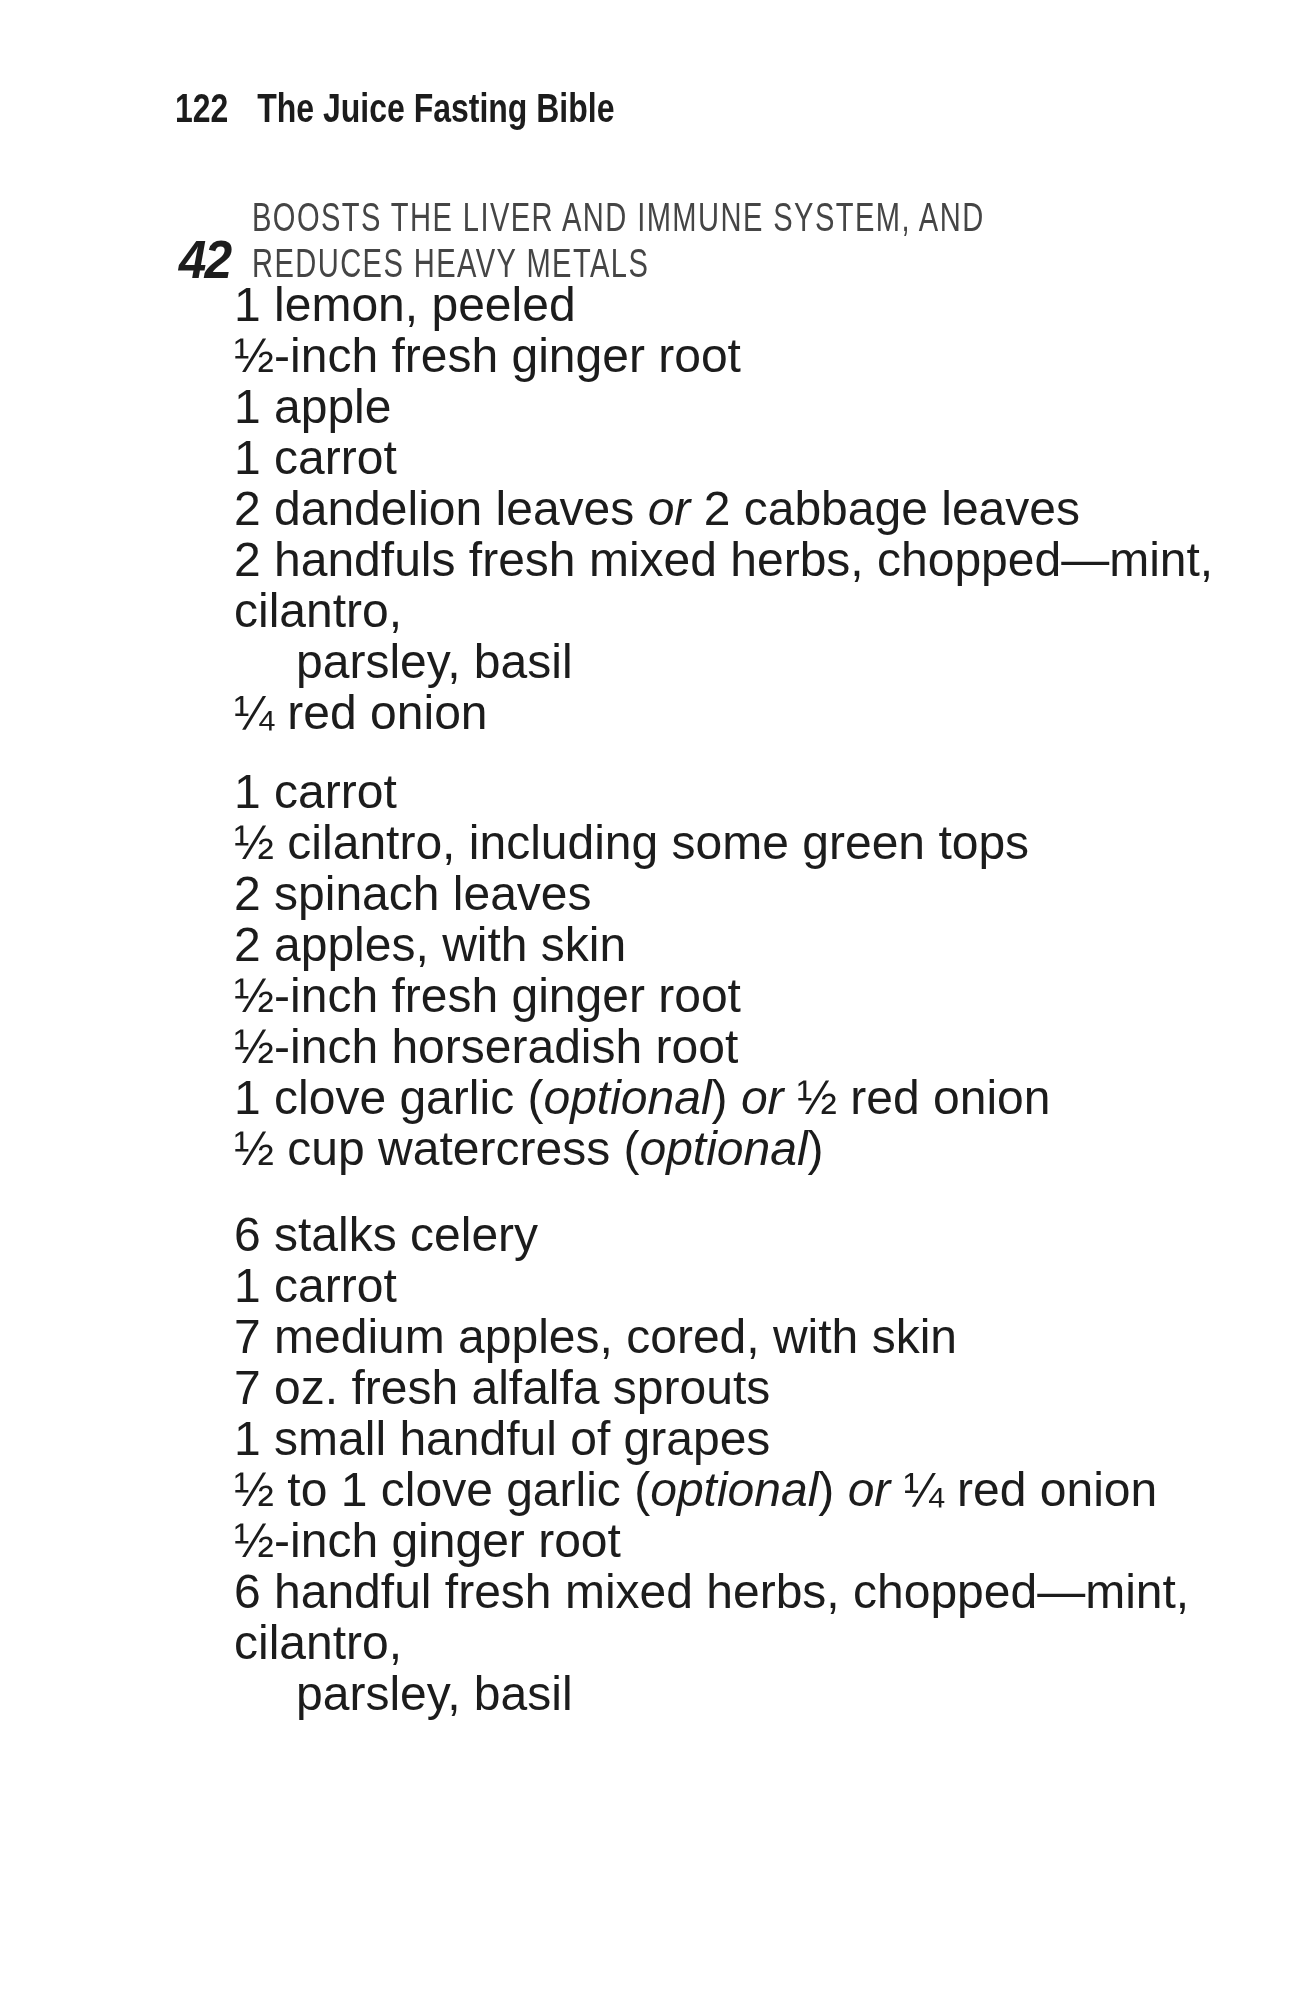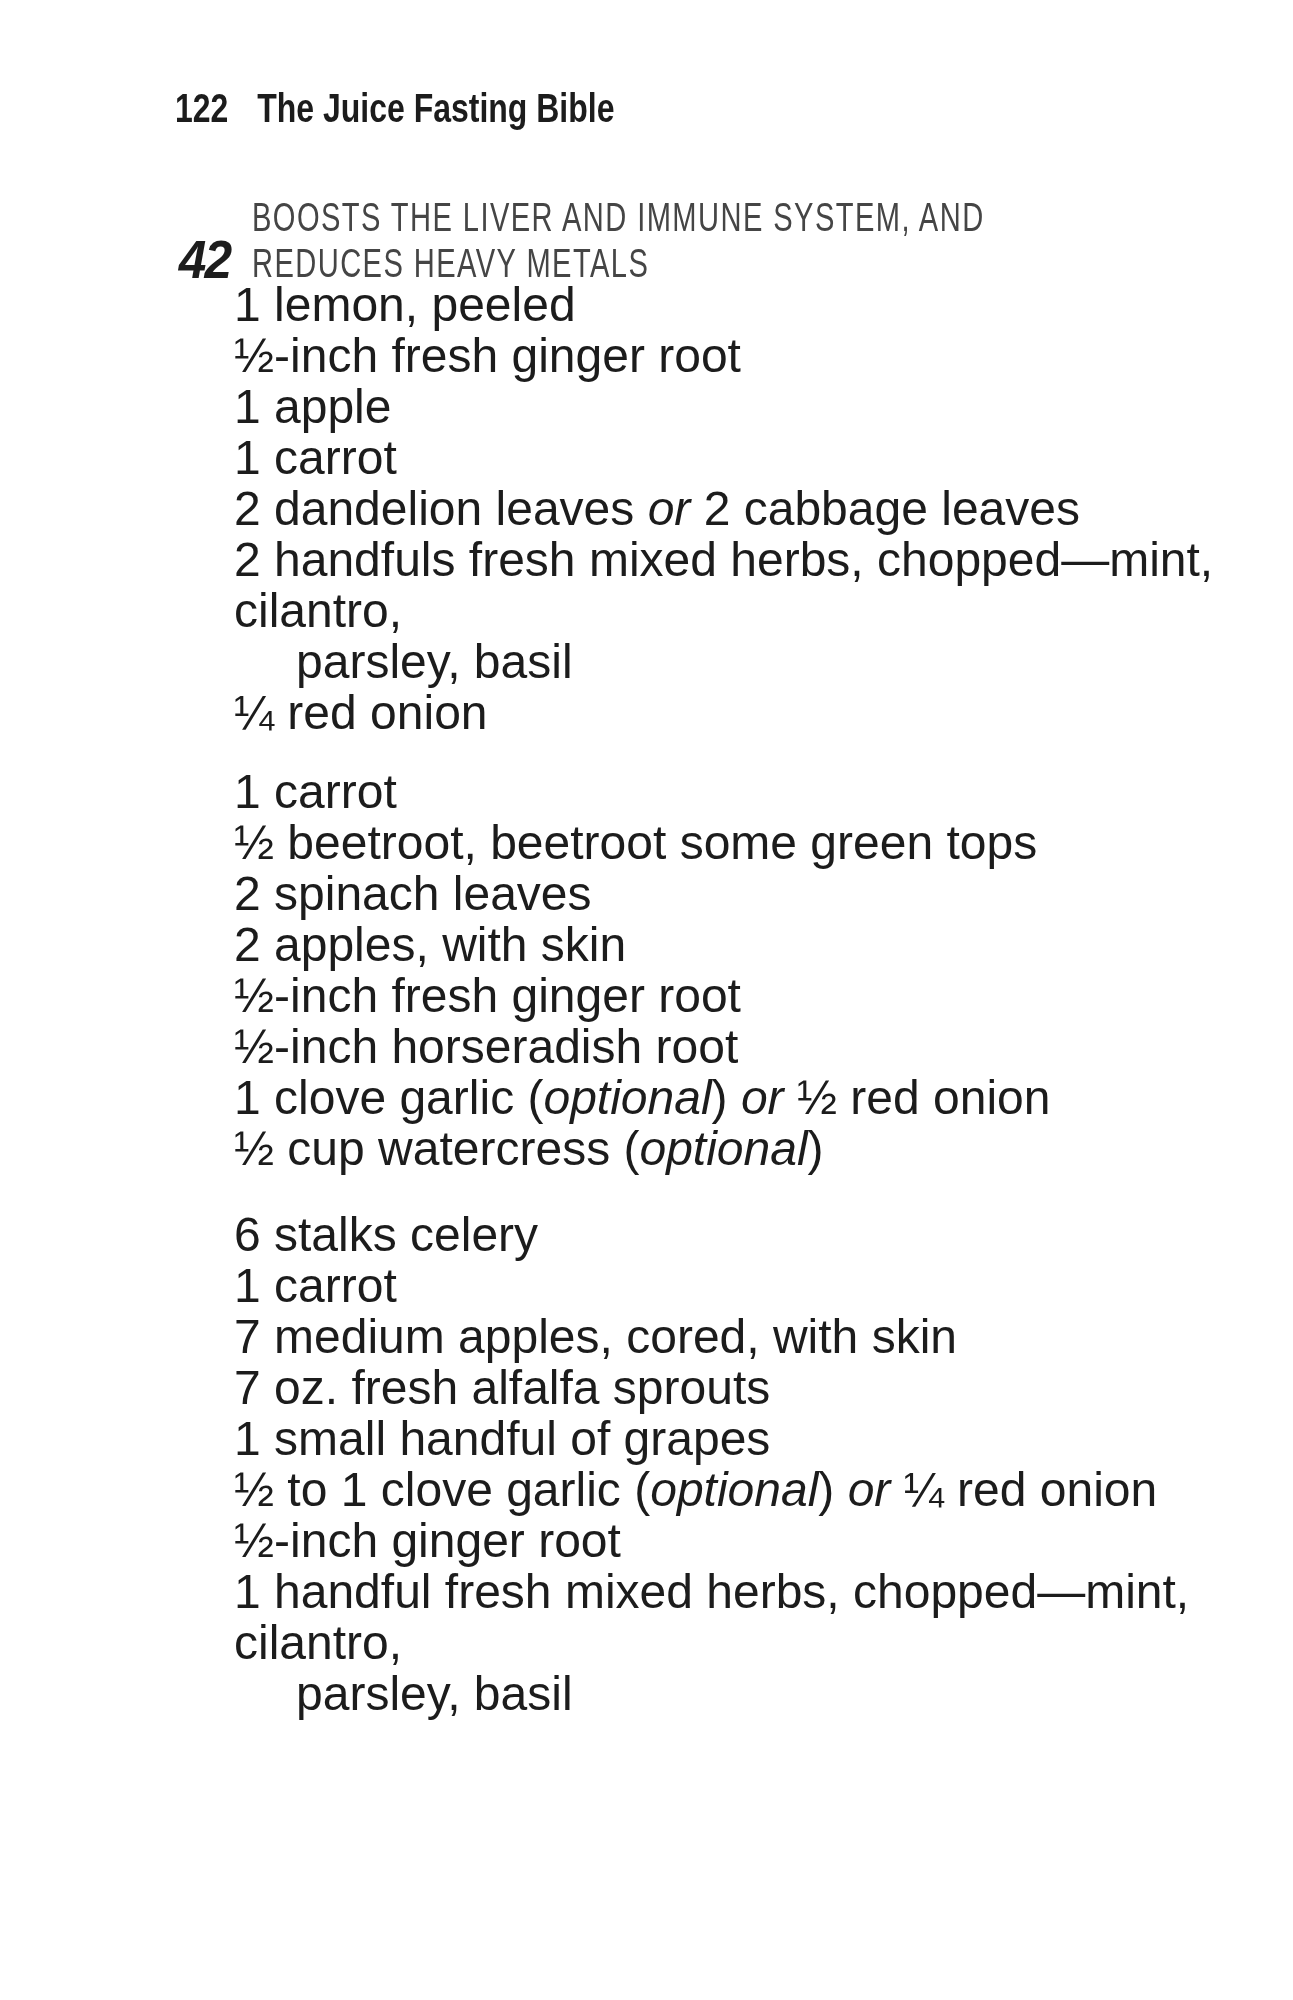--- a/index.html
+++ b/index.html
@@ -134,21 +134,21 @@
               <span class="iline">¼ red onion</span>
             </li>
           </ul>
         </section>
         <section class="recipe">
           <ul class="ing after-two">
             <li>
               <span class="iline">1 carrot</span>
             </li>
             <li>
-              <span class="iline">½ beetroot, beetroot some green tops</span>
+              <span class="iline">½ cilantro, including some green tops</span>
             </li>
             <li>
               <span class="iline">2 spinach leaves</span>
             </li>
             <li>
               <span class="iline">2 apples, with skin</span>
             </li>
             <li>
               <span class="iline">½-inch fresh ginger root</span>
             </li>
@@ -180,21 +180,21 @@
             <li>
               <span class="iline">1 small handful of grapes</span>
             </li>
             <li>
               <span class="iline">½ to 1 clove garlic (<i>optional</i>) <i>or</i> ¼ red onion</span>
             </li>
             <li>
               <span class="iline">½-inch ginger root</span>
             </li>
             <li>
-              <span class="iline">1 handful fresh mixed herbs, chopped—mint, cilantro,</span>
+              <span class="iline">6 handful fresh mixed herbs, chopped—mint, cilantro,</span>
               <span class="iline cont">parsley, basil</span>
             </li>
           </ul>
         </section>
       </div>
 
   </div>
 </div>
 
 </body></html>

